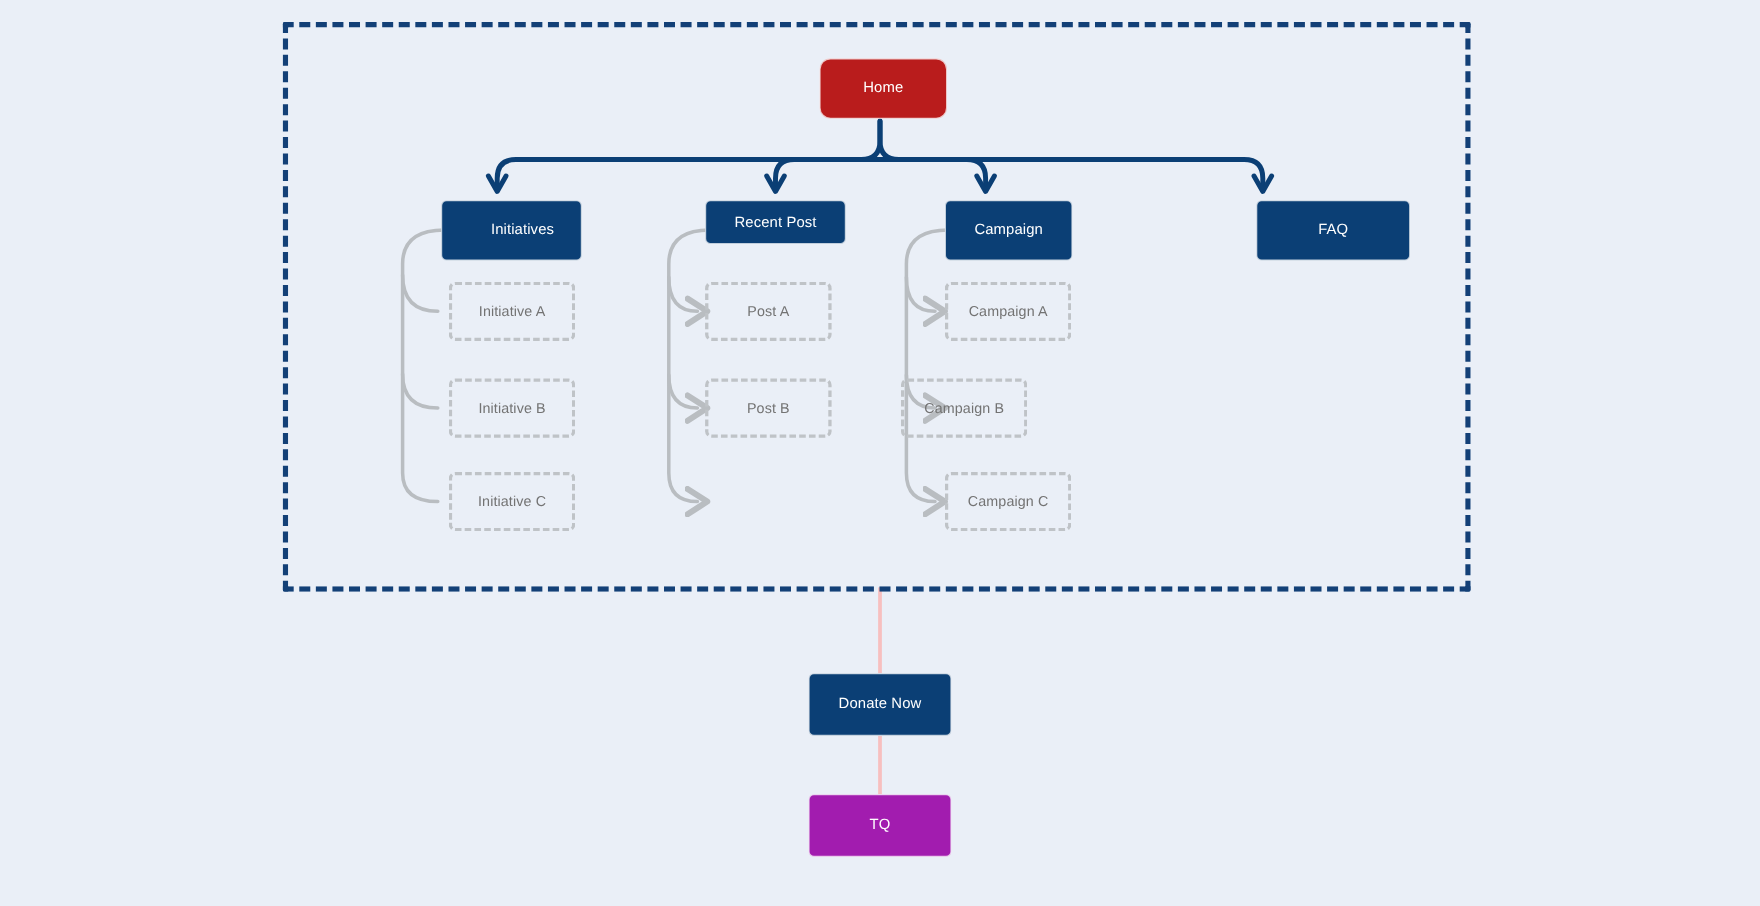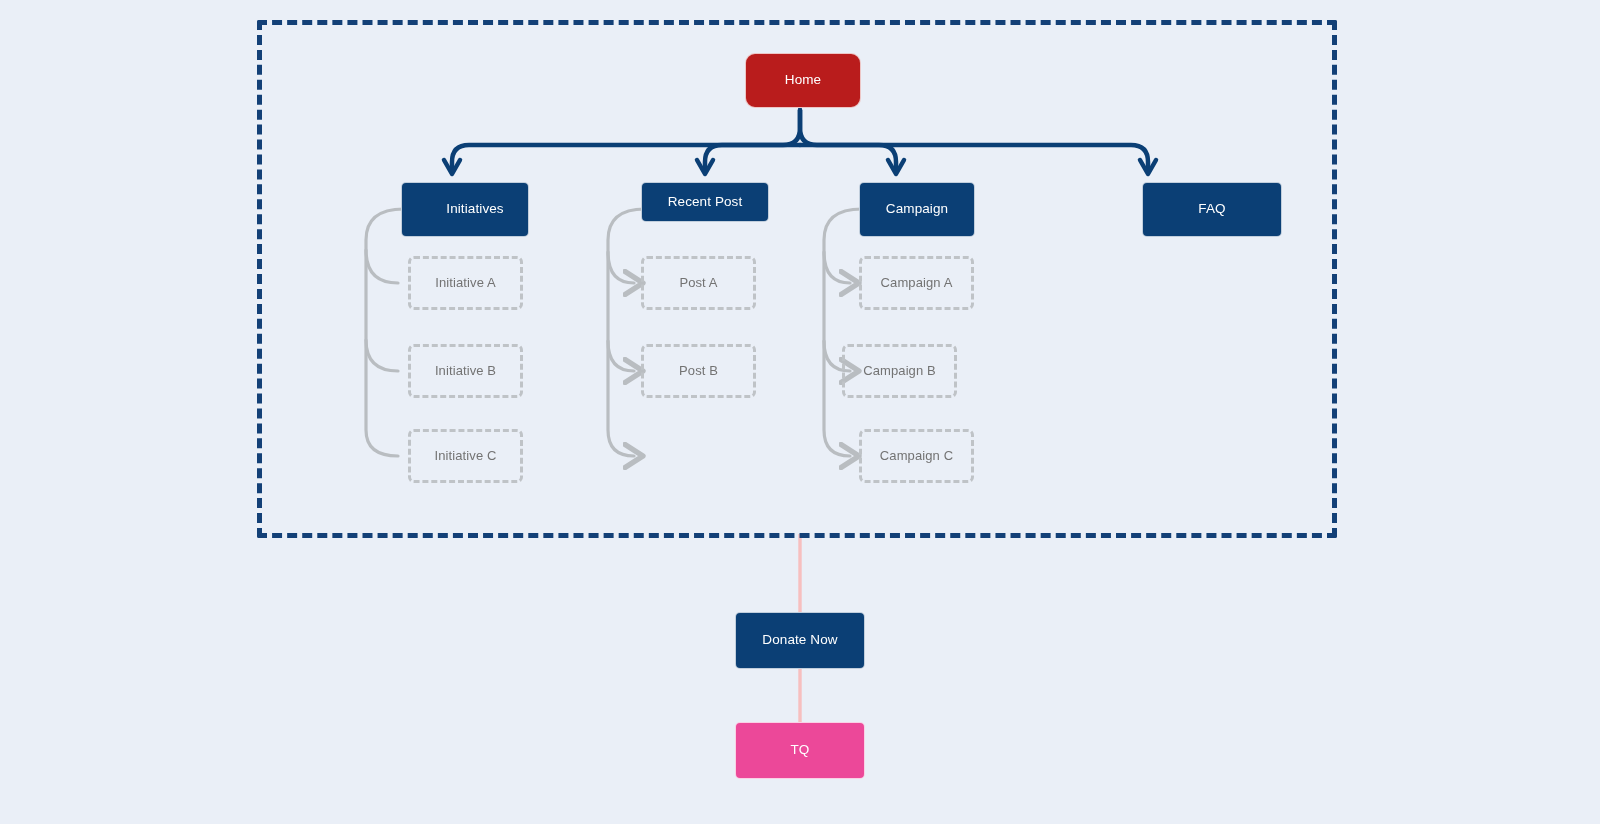--- a/index.html
+++ b/index.html
@@ -51,21 +51,21 @@
     font-size: 13.5px;
     line-height: 1.2;
     letter-spacing: .1px;
   }
   .node.solid {
     color: #ffffff;
     border: 1px solid rgba(255,255,255,.75);
   }
   .node.navy   { background: #0b3f75; }
   .node.orange { background: #b91c1c; border-radius: 10px; }
-  .node.green  { background: #ec4899; }
+  .node.green  { background: #a21caf; }
 
   .node.ghost {
     background: transparent;
     border: 3px dashed #bfc3c7;
     border-radius: 6px;
     color: #737373;
     font-size: 13px;
   }
 </style>
 </head>
@@ -131,19 +131,19 @@
   <div class="node solid navy" style="left:1108px; top:182px; width:140px; height:55px;margin-left:34px;">FAQ</div>
 
   <div class="node ghost" style="left:408px; top:256px; width:115px; height:54px;">Initiative A</div>
   <div class="node ghost" style="left:408px; top:344px; width:115px; height:54px;">Initiative B</div>
   <div class="node ghost" style="left:641px; top:256px; width:115px; height:54px;">Post A</div>
 
   <div class="node ghost" style="left:408px; top:429px; width:115px; height:54px;">Initiative C</div>
   <div class="node ghost" style="left:641px; top:344px; width:115px; height:54px;">Post B</div>
 
   <div class="node ghost" style="left:859px; top:256px; width:115px; height:54px;">Campaign A</div>
-  <div class="node ghost" style="left:842px; top:344px; width:115px; height:54px;">Campaign B</div>
+  <div class="node ghost" style="left:819px; top:344px; width:115px; height:54px;">Campaign B</div>
   <div class="node ghost" style="left:859px; top:429px; width:115px; height:54px;">Campaign C</div>
 
   <div class="node solid navy" style="left:735px; top:612px; width:130px; height:57px;">Donate Now</div>
   <div class="node solid green" style="left:735px; top:722px; width:130px; height:57px;">TQ</div>
 
 </div>
 
 </body></html>

